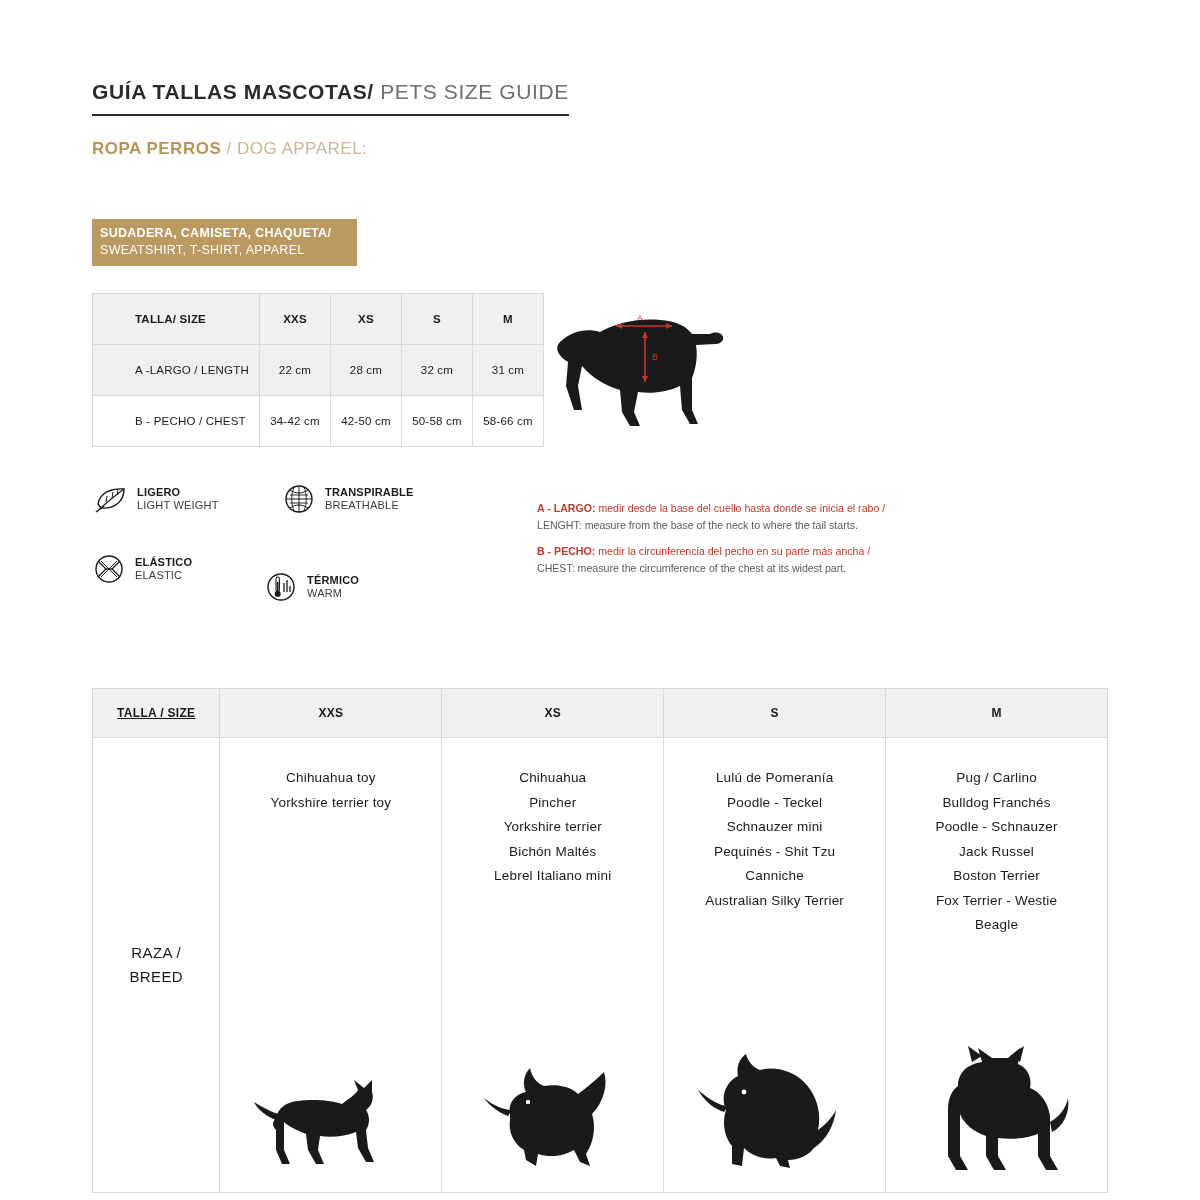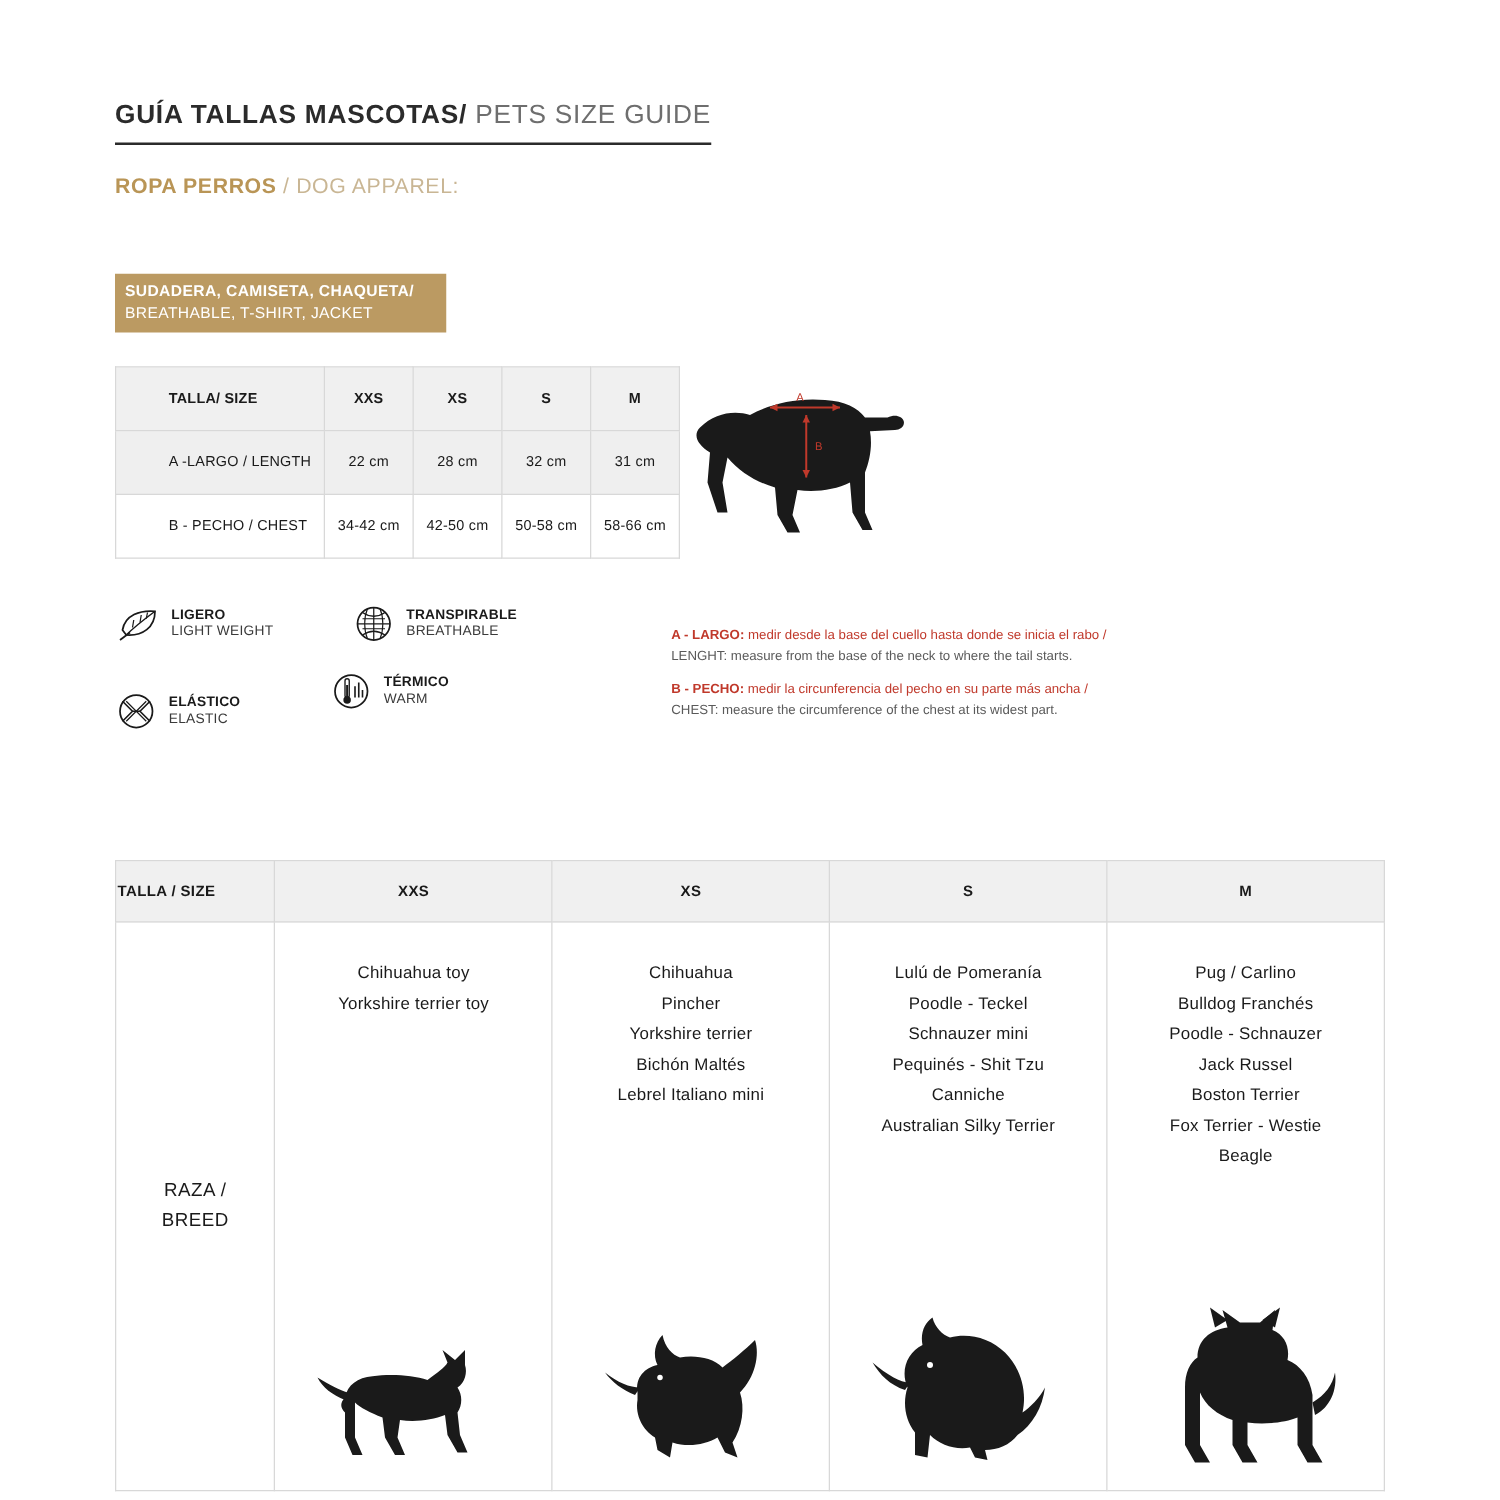--- a/index.html
+++ b/index.html
@@ -137,21 +137,21 @@
     font-size: 11px;
     line-height: 13px;
     letter-spacing: 0.2px;
   }
   .feat .ftext .b { font-weight: bold; display: block; }
   .feat .ftext .s { font-weight: normal; display: block; color: #3a3a3a; }
 
   .feat-1 { left: 2px;   top: 0; }
   .feat-2 { left: 190px; top: 0; }
   .feat-3 { left: 0;   top: 70px; }
-  .feat-4 { left: 172px; top: 54px; }
+  .feat-4 { left: 172px; top: 88px; }
 
   
   .dog-diagram {
     position: absolute;
     left: 520px;
     top: 300px;
     width: 320px;
     height: 150px;
   }
 
@@ -185,21 +185,22 @@
   .breed-table tr.head td {
     background: #f0f0f0;
     height: 46px;
     text-align: center;
     vertical-align: middle;
     font-size: 12px;
     font-weight: bold;
     letter-spacing: 0.3px;
   }
   .breed-table tr.head td.first {
-    text-align: left;
+    text-align: center;
+    text-decoration: underline;
   }
   .breed-table td.breedcell {
     width: 125px;
     text-align: center;
     vertical-align: middle;
     font-size: 15px;
     line-height: 24px;
     letter-spacing: 0.4px;
   }
   .breed-table td.col {
@@ -236,21 +237,21 @@
       <span class="es">GUÍA TALLAS MASCOTAS/</span><span class="en"> PETS SIZE GUIDE</span>
     </div>
   </div>
 
   <div class="sub-title">
     <span class="es">ROPA PERROS</span><span class="en"> / DOG APPAREL:</span>
   </div>
 
   <div class="gold-band">
     <span class="l1">SUDADERA, CAMISETA, CHAQUETA/</span>
-    <span class="l2">BREATHABLE, T-SHIRT, JACKET</span>
+    <span class="l2">SWEATSHIRT, T-SHIRT, APPAREL</span>
   </div>
 
   <table class="size-table">
     <tbody>
         <tr class="head">
       <td class="label">TALLA/  SIZE</td>
       <td class="val">XXS</td>
       <td class="val">XS</td>
       <td class="val">S</td>
       <td class="val">M</td>

